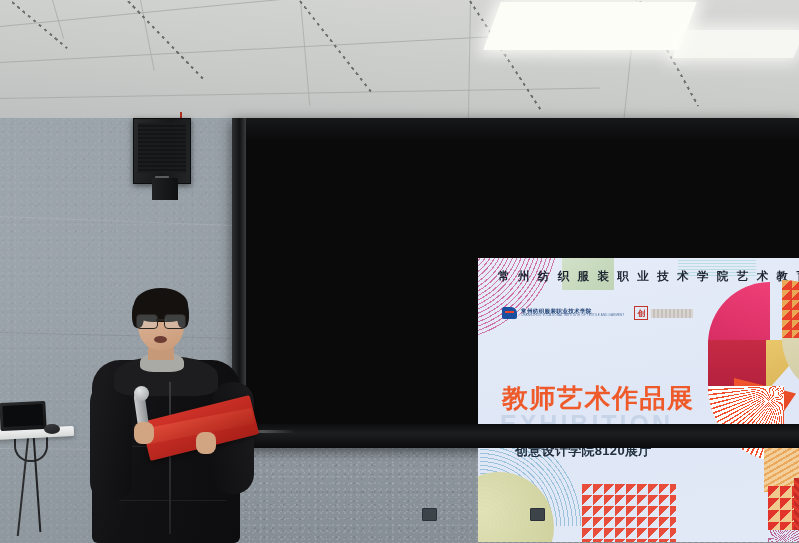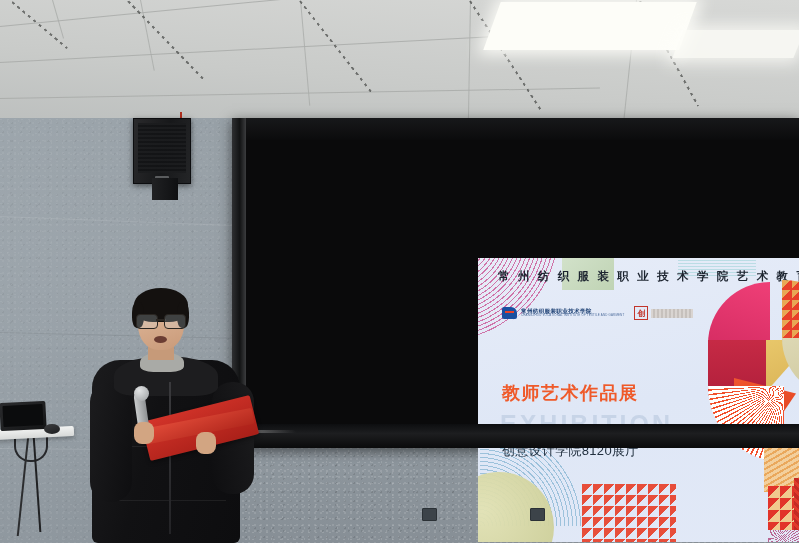--- a/index.html
+++ b/index.html
@@ -112,28 +112,28 @@
   .logo-2{display:flex;align-items:center;gap:3px;}
   .logo-2-mark{width:12px;height:12px;border:1.4px solid #c2352b;color:#c2352b;
     font-size:8px;display:flex;align-items:center;justify-content:center;font-weight:700;}
   .logo-2-bar{width:42px;height:9px;
     background:repeating-linear-gradient(90deg,#d8d2cd 0 2px,#c3bcb6 2px 4px);opacity:.9;}
 
   
   .title1{position:absolute;left:24px;top:88px;font-size:25px;font-weight:900;
     color:#4a5560;letter-spacing:1.5px;white-space:nowrap;
     text-shadow:0 1px 0 rgba(255,255,255,.4);}
-  .title2{position:absolute;left:24px;top:123px;font-size:18px;font-weight:900;
+  .title2{position:absolute;left:24px;top:123px;font-size:26px;font-weight:900;
     color:#ef5a2a;letter-spacing:1.5px;white-space:nowrap;}
   .watermark{position:absolute;left:22px;top:152px;font-size:25px;font-weight:900;
     color:rgba(150,170,200,.32);letter-spacing:3px;white-space:nowrap;}
   .loc-label{position:absolute;left:24px;top:172px;font-size:8px;color:#3d4a58;
     letter-spacing:.5px;white-space:nowrap;}
-  .loc-value{position:absolute;left:24px;top:184px;font-size:13px;color:#22303f;
-    font-weight:400;letter-spacing:.3px;white-space:nowrap;text-align:right;}
+  .loc-value{position:absolute;left:37px;top:184px;font-size:13px;color:#22303f;
+    font-weight:700;letter-spacing:.3px;white-space:nowrap;text-align:right;}
 
   
   .art{position:absolute;left:230px;top:24px;width:266px;height:248px;}
   .sh{position:absolute;}
 
   
   .person{position:absolute;left:84px;top:286px;width:172px;height:257px;}
   .head{position:absolute;left:54px;top:8px;width:46px;height:56px;border-radius:47% 47% 44% 44%;
     background:linear-gradient(160deg,#e3bda0,#c99a79);}
   .hair{position:absolute;left:50px;top:2px;width:54px;height:34px;

